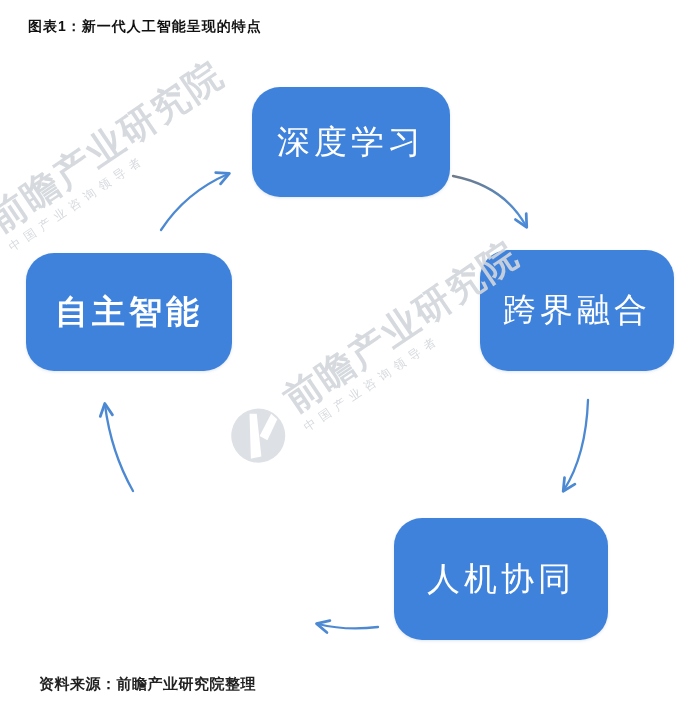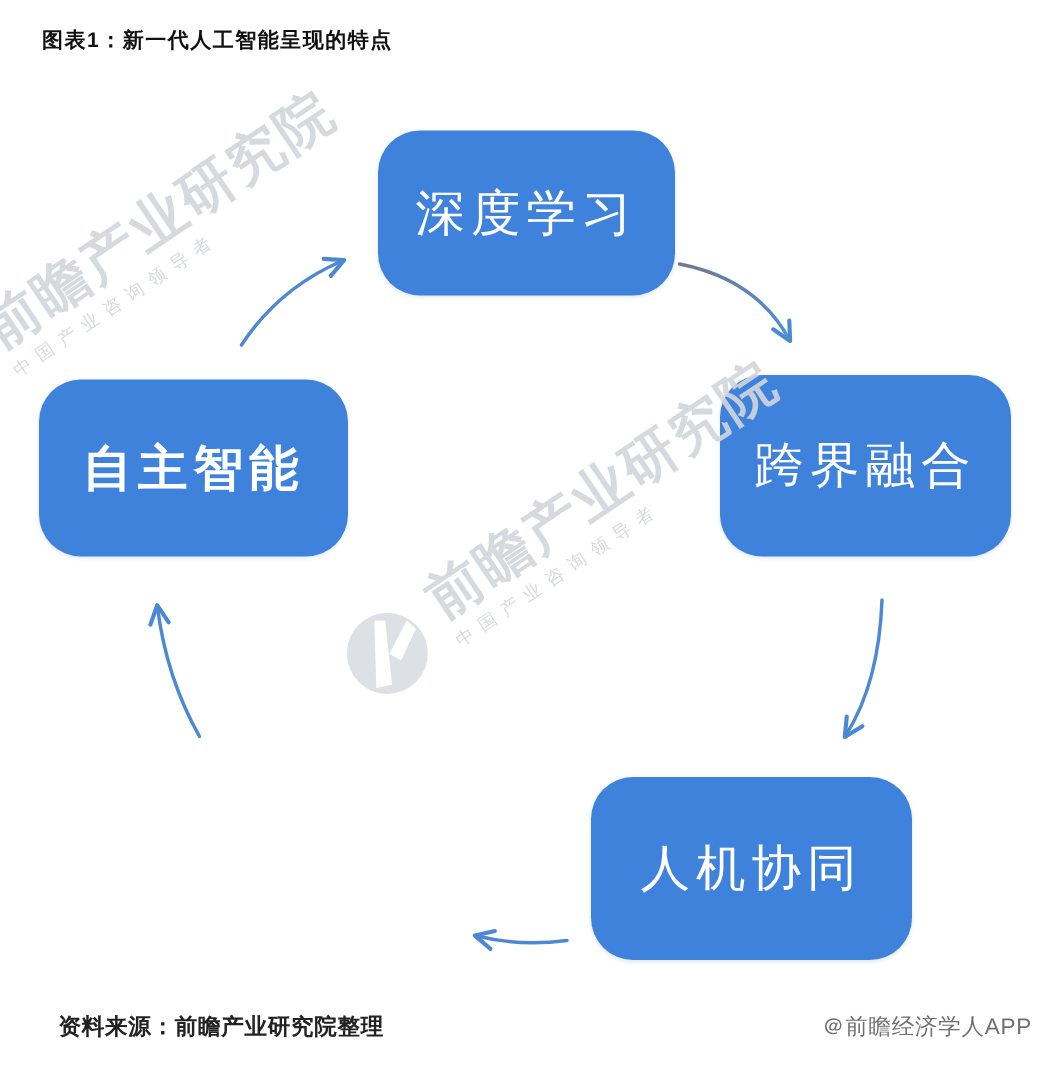--- a/index.html
+++ b/index.html
@@ -100,15 +100,14 @@
       <path d="M10,44 L34,6 L40,10 L20,48 Z" fill="#ffffff"></path>
       <path d="M30,30 L52,18 L54,26 L34,38 Z" fill="#ffffff"></path>
     </svg>
     <div>
       <div class="wm-brand">前瞻产业研究院</div>
       <div class="wm-tagline">中国产业咨询领导者</div>
     </div>
   </div>
 
   <div class="footer-source">资料来源：前瞻产业研究院整理</div>
-  <div class="footer-credit">＠前瞻经济学人APP</div>
 
 </div>
 
 </body></html>

